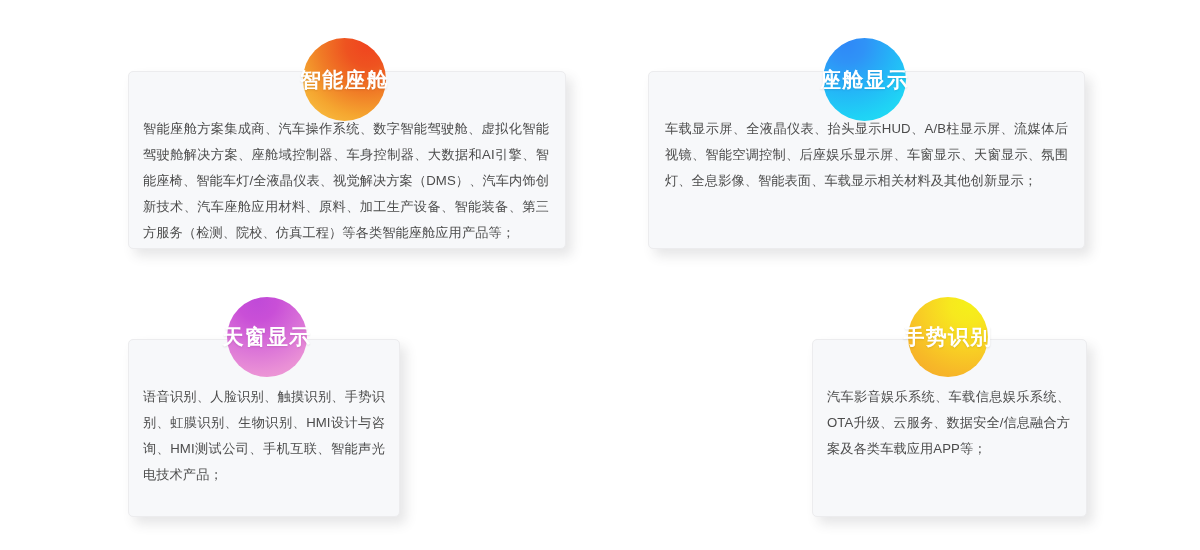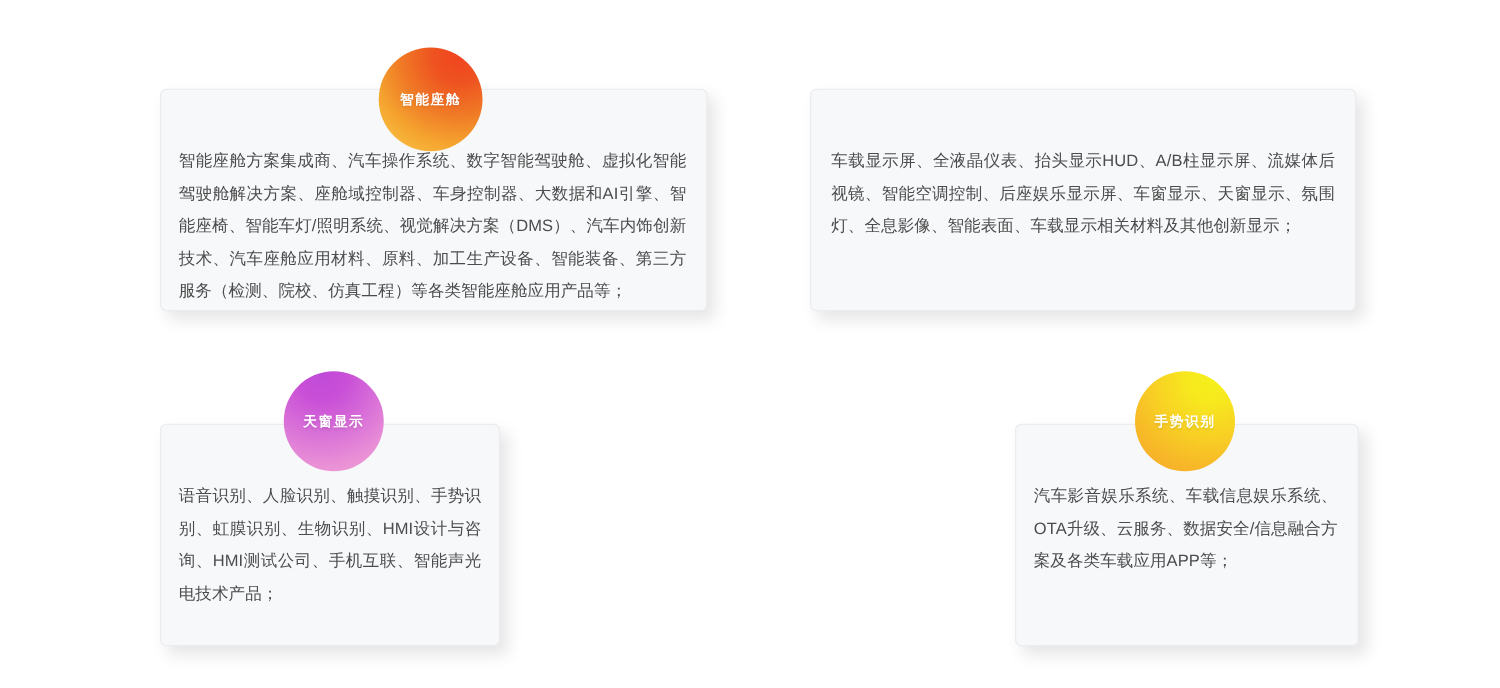--- a/index.html
+++ b/index.html
@@ -44,21 +44,21 @@
   .badge {
     position: absolute;
     border-radius: 50%;
     display: flex;
     align-items: center;
     justify-content: center;
   }
 
   .badge-label {
     color: #ffffff;
-    font-size: 11px;
+    font-size: 21px;
     font-weight: bold;
     letter-spacing: 1.2px;
     white-space: nowrap;
     text-shadow: 0 1px 2px rgba(0, 0, 0, 0.10);
   }
 
   
   #card-smart-cockpit       { left: 128px; top: 71px;  width: 438px; height: 178px; }
   #card-smart-cockpit .card-body  { top: 44px; left: 14px; right: 16px; }
 
@@ -89,28 +89,31 @@
 
   #badge-cockpit-entertain  { left: 908px; top: 297px; width: 80px; height: 80px;
     background: radial-gradient(circle at 76% 8%, #f5f01a 0%, #f7e81e 20%, #f8d024 48%, #f7b828 74%, #f5a62c 100%); }
 </style>
 </head>
 <body>
 
 <div id="stage">
 
   <div class="card" id="card-smart-cockpit">
-    <div class="card-body">智能座舱方案集成商、汽车操作系统、数字智能驾驶舱、虚拟化智能驾驶舱解决方案、座舱域控制器、车身控制器、大数据和AI引擎、智能座椅、智能车灯/照明系统、视觉解决方案（DMS）、汽车内饰创新技术、汽车座舱应用材料、原料、加工生产设备、智能装备、第三方服务（检测、院校、仿真工程）等各类智能座舱应用产品等；</div>
+    <div class="card-body">智能座舱方案集成商、汽车操作系统、数字智能驾驶舱、虚拟化智能驾驶舱解决方案、座舱域控制器、车身控制器、大数据和AI引擎、智能座椅、智能车灯/全液晶仪表、视觉解决方案（DMS）、汽车内饰创新技术、汽车座舱应用材料、原料、加工生产设备、智能装备、第三方服务（检测、院校、仿真工程）等各类智能座舱应用产品等；</div>
   </div>
   <div class="badge" id="badge-smart-cockpit">
     <span class="badge-label">智能座舱</span>
   </div>
 
   <div class="card" id="card-cockpit-display">
     <div class="card-body">车载显示屏、全液晶仪表、抬头显示HUD、A/B柱显示屏、流媒体后视镜、智能空调控制、后座娱乐显示屏、车窗显示、天窗显示、氛围灯、全息影像、智能表面、车载显示相关材料及其他创新显示；</div>
+  </div>
+  <div class="badge" id="badge-cockpit-display">
+    <span class="badge-label">座舱显示</span>
   </div>
 
   <div class="card" id="card-multimodal">
     <div class="card-body">语音识别、人脸识别、触摸识别、手势识别、虹膜识别、生物识别、HMI设计与咨询、HMI测试公司、手机互联、智能声光电技术产品；</div>
   </div>
   <div class="badge" id="badge-multimodal">
     <span class="badge-label">天窗显示</span>
   </div>
 
 

